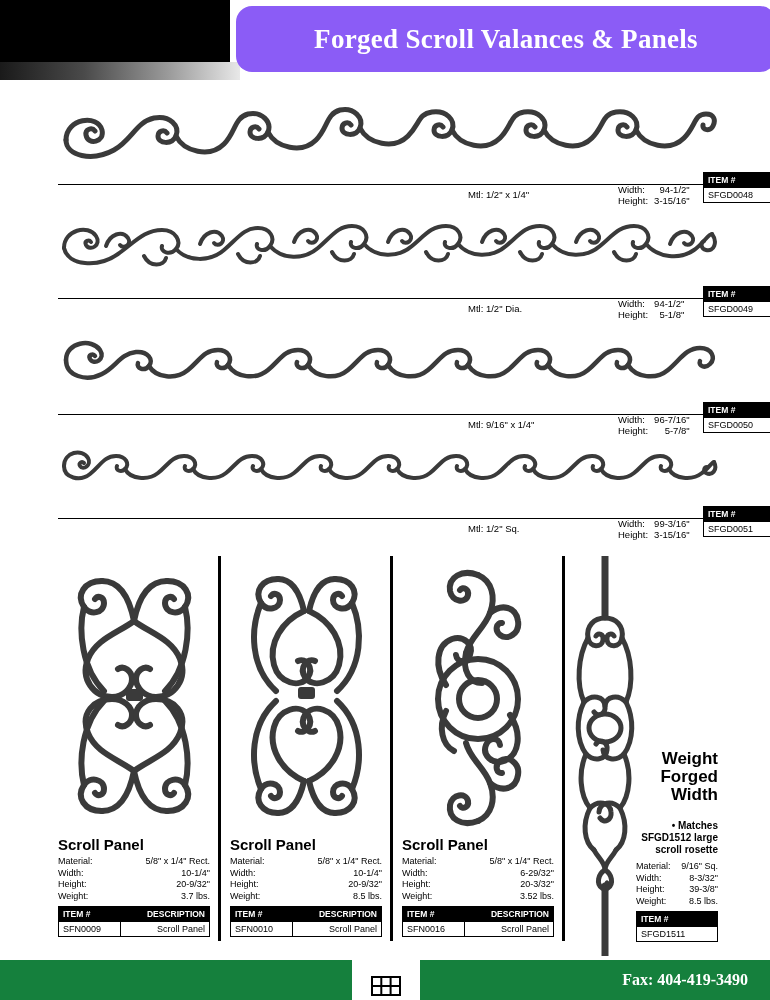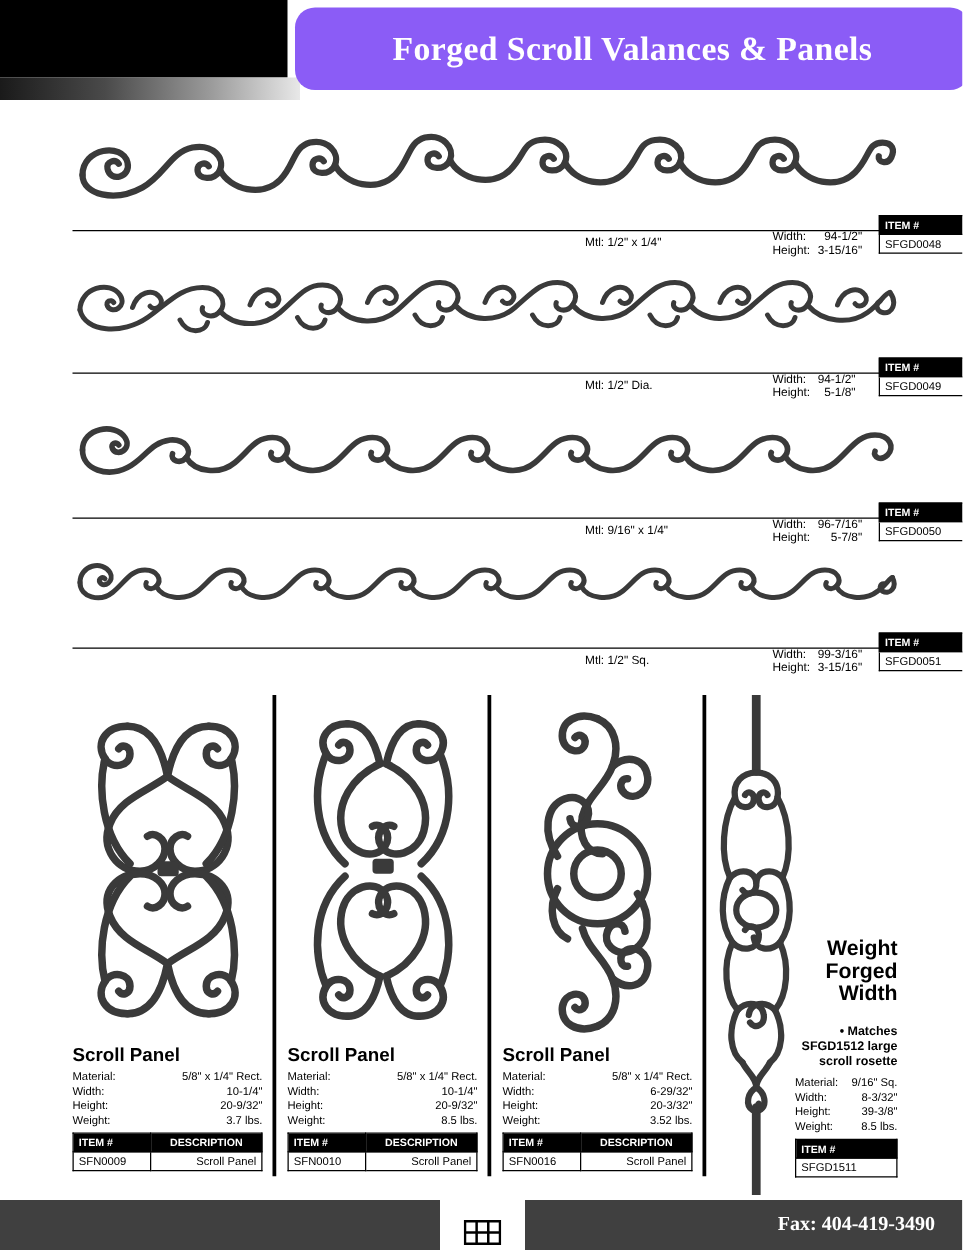--- a/index.html
+++ b/index.html
@@ -141,21 +141,21 @@
     width: 100%;
     border-collapse: collapse;
   }
   .itemtable th {
     background: #000; color: #fff;
     font-size: 8.5px; font-weight: bold;
     border: 1px solid #000;
     padding: 2px 4px;
   }
   .itemtable th.left { text-align: left; }
-  .itemtable th.right { }
+  .itemtable th.right { text-align: right; }
   .itemtable td {
     background: #fff; color: #000;
     font-size: 9px;
     border: 1px solid #000;
     padding: 2px 4px;
   }
   .itemtable td.left { text-align: left; }
   .itemtable td.right { text-align: right; }
 
   .picket-head {
@@ -182,21 +182,21 @@
   .picket-specs table { border-collapse: collapse; width: 100%; }
   .picket-specs td { padding: 0; line-height: 11.5px; font-size: 9px; }
   .picket-specs td.lbl { text-align: left; }
   .picket-specs td.val { text-align: right; }
 
   
   .footer {
     position: absolute;
     left: 0; bottom: 0;
     width: 770px; height: 40px;
-    background: #404040;
+    background: #15803d;
   }
   .page-num {
     position: absolute;
     left: 380px; bottom: 26px;
     color: #fff;
     font-size: 11px;
     font-weight: bold;
   }
   .footer-fax {
     position: absolute;

